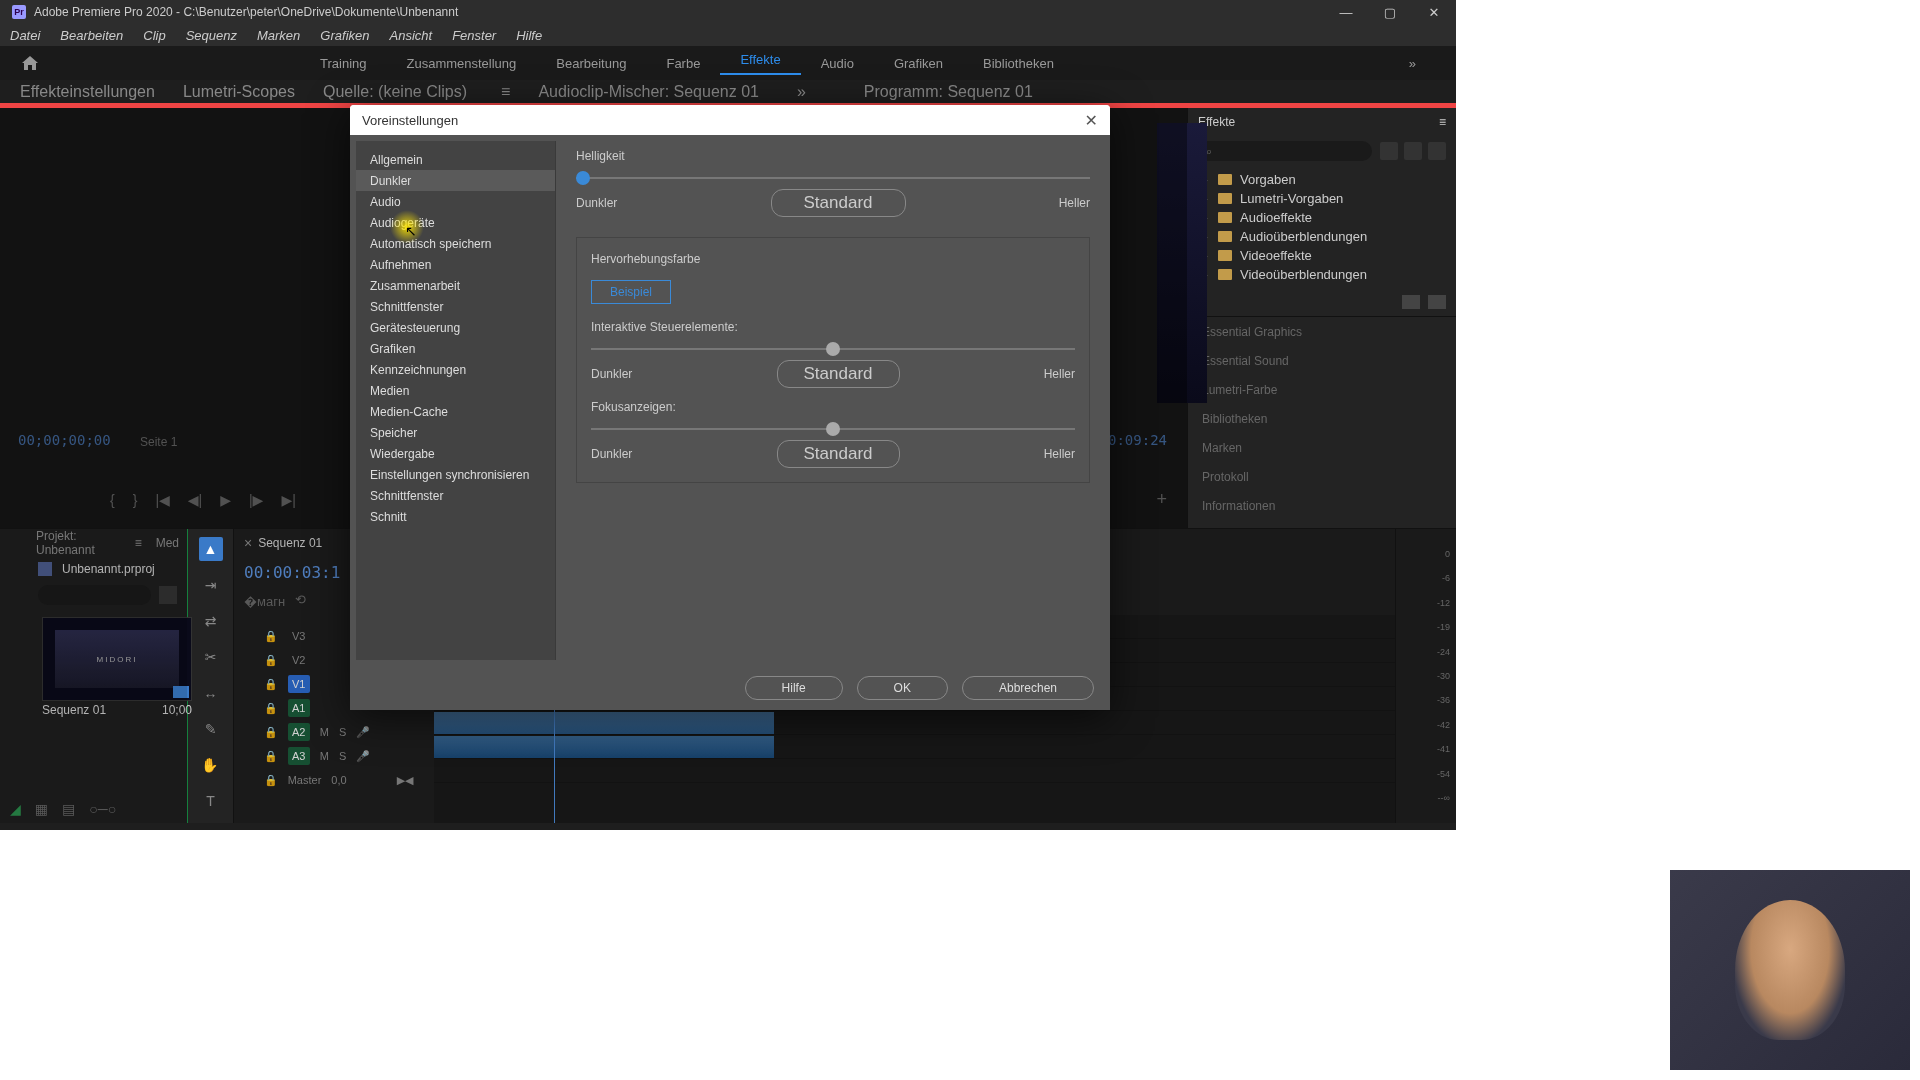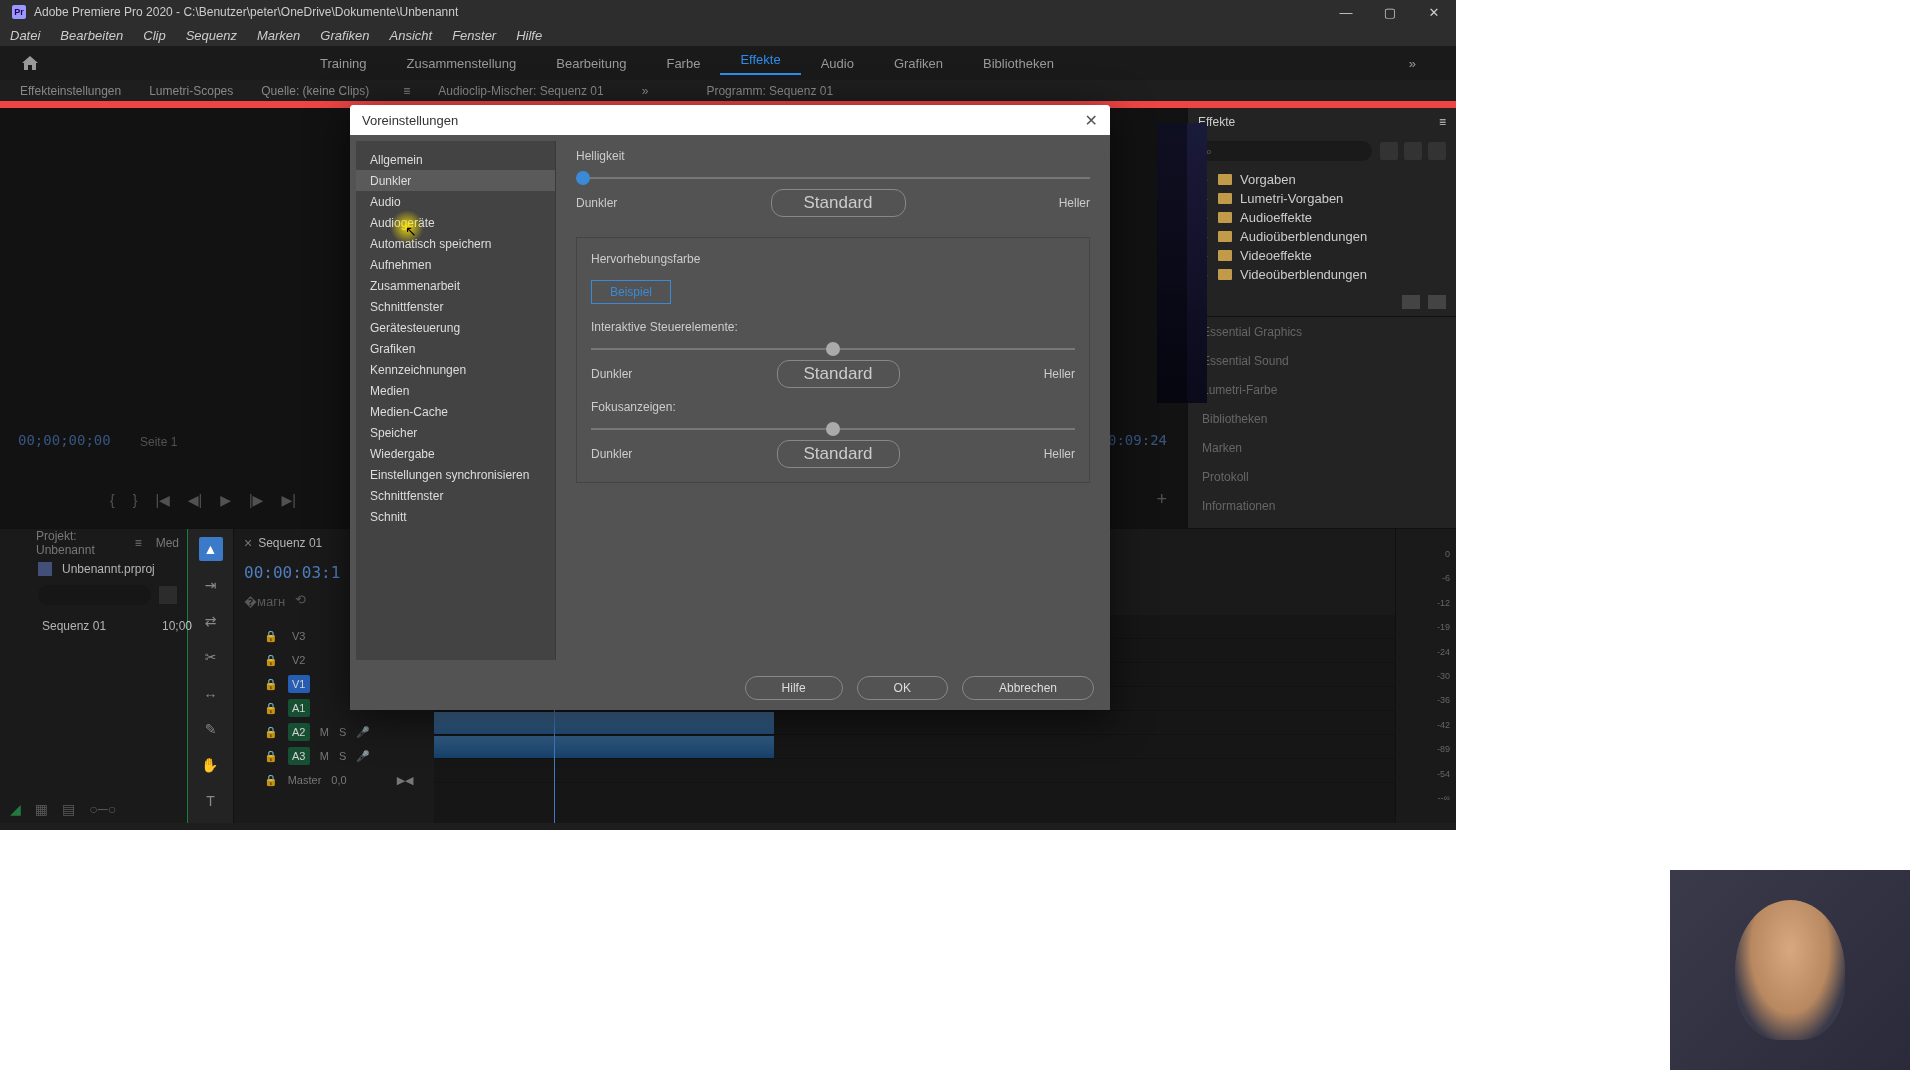--- a/index.html
+++ b/index.html
@@ -14,21 +14,21 @@
 
 .menu-bar { height: 22px; background: #2d2d2d; display: flex; align-items: center; color: #ccc; font-size: 13px; font-style: italic; }
 .menu-bar span { padding: 0 10px; cursor: pointer; }
 
 .workspace-tabs { height: 34px; background: #1a1a1a; display: flex; align-items: center; padding: 0 20px; color: #999; font-size: 13px; }
 .workspace-tabs .home-icon { width: 20px; height: 18px; margin-right: 260px; }
 .workspace-tabs span { padding: 0 20px; cursor: pointer; }
 .workspace-tabs .active { color: #2d8ceb; border-bottom: 2px solid #2d8ceb; padding-bottom: 6px; }
 .workspace-tabs .overflow { margin-left: auto; }
 
-.panel-tabs { height: 28px; background: #1e1e1e; border-bottom: 7px solid #ef4444; display: flex; align-items: center; color: #888; font-size: 12px; padding-left: 6px; }
+.panel-tabs { height: 28px; background: #1e1e1e; border-bottom: 5px solid #ef4444; display: flex; align-items: center; color: #888; font-size: 16px; padding-left: 6px; }
 .panel-tabs span { padding: 0 14px; line-height: 28px; }
 .panel-tabs .menu-dots { margin-left: 6px; }
 
 .main-area { display: flex; height: 420px; }
 .source-panel { width: 600px; background: #1e1e1e; border-right: 1px solid #111; position: relative; }
 .program-panel { flex: 1; background: #1e1e1e; position: relative; border-right: 1px solid #111; }
 .effects-sidebar { width: 268px; background: #232323; }
 
 .overlay-dim { position: absolute; inset: 0; background: rgba(0,0,0,0.4); z-index: 5; }
 
@@ -277,20 +277,24 @@
       </div>
       <div class="project-file">
         <span class="icon"></span>
         <span>Unbenannt.prproj</span>
       </div>
       <div class="project-search">
         <div class="box"></div>
         <div class="grid-icon"></div>
       </div>
       <div class="thumb-area">
+        <div class="thumb">
+          <div class="thumb-img">MIDORI</div>
+          <div class="thumb-badge"></div>
+        </div>
         <div class="thumb-label">
           <span>Sequenz 01</span>
           <span>10;00</span>
         </div>
       </div>
       <div class="bottom-icons">
         <span style="color:#2a8a4a">◢</span>
         <span>▦</span>
         <span>▤</span>
         <span>○─○</span>
@@ -376,21 +380,21 @@
     <div class="audio-meter">
       <div class="meter-scale">
         <span>0</span>
           <span>-6</span>
           <span>-12</span>
         <span>-19</span>
           <span>-24</span>
           <span>-30</span>
         <span>-36</span>
           <span>-42</span>
-          <span>-89</span>
+          <span>-41</span>
         <span>-54</span>
           <span>--∞</span>
       </div>
     </div>
   </div>
 
   <div class="dialog">
     <div class="dialog-title">
       <span>Voreinstellungen</span>
       <span class="close">✕</span>

